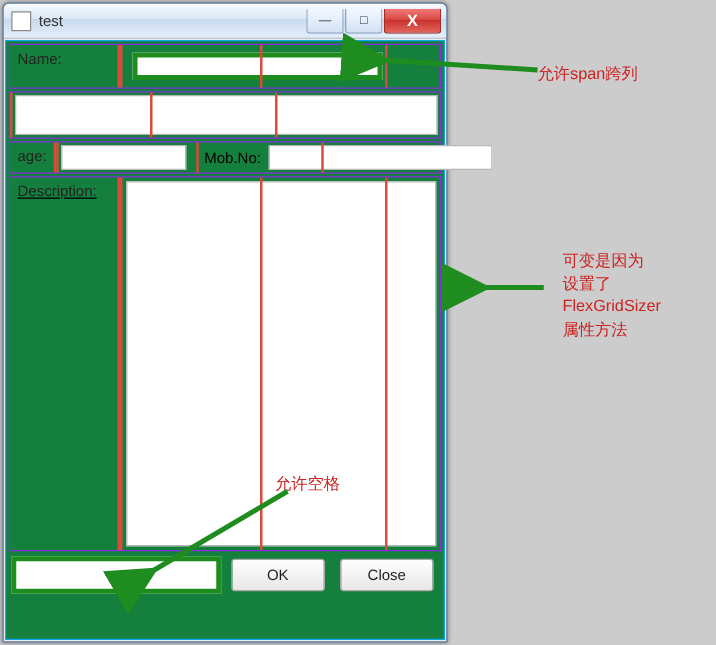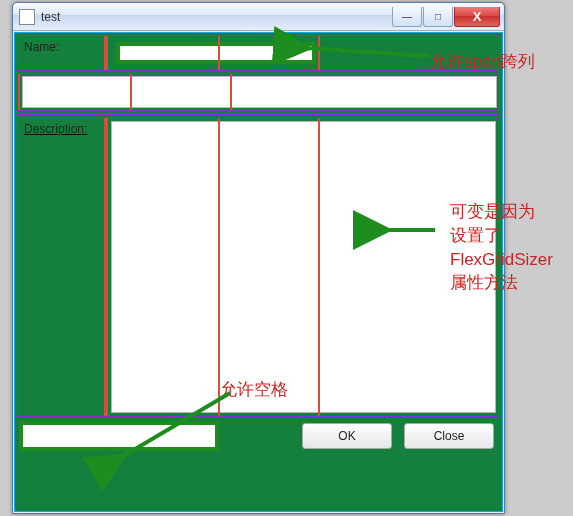--- a/index.html
+++ b/index.html
@@ -7,22 +7,22 @@
     font-family: "Segoe UI", Tahoma, sans-serif;
     font-size: 12px;
     background: #cccccc;
     width: 573px;
     height: 516px;
     position: relative;
     overflow: hidden;
   }
   .window {
     position: absolute;
-    left: 12px; top: 2px;
-    width: 493px; height: 512px;
+    left: 2px; top: 2px;
+    width: 356px; height: 512px;
     background: #ececec;
     border: 1px solid #5a7aa0;
     border-radius: 5px 5px 0 0;
     box-shadow: 0 0 4px rgba(0,0,0,.4);
     display: flex; flex-direction: column;
   }
   .titlebar {
     height: 28px;
     background: linear-gradient(#f8fbff,#dbe7f5 45%,#c8d9ee 46%,#e4eefb);
     border-bottom: 1px solid #9ab0c8;
@@ -120,21 +120,21 @@
   }
   .btn {
     width: 90px; height: 26px; margin: 4px 6px;
     background: linear-gradient(#fefefe,#e7e7e7);
     border: 1px solid #a8a8a8; border-radius: 3px;
     display: flex; align-items: center; justify-content: center;
     color: #222;
   }
   
   .annot {
-    position: absolute; color: #c22; font-size: 17px;
+    position: absolute; color: #c22; font-size: 13px;
     font-family: "Microsoft YaHei","SimSun",sans-serif;
     line-height: 1.4;
   }
   .annot.span-note { left: 430px; top: 50px; }
   .annot.flex-note { left: 450px; top: 200px; width: 140px; }
   .annot.blank-note { left: 220px; top: 378px; color:#c22;font-family:Liberation Serif, serif; }
   
   .arrow { position: absolute; pointer-events: none; }
   .arrow svg { overflow: visible; }
 </style>
@@ -161,20 +161,26 @@
       </div>
     </div>
 
     <div class="row">
       <div class="cell-field">
         <textarea class="addr" style=""></textarea>
       </div>
     </div>
 
     <div class="row age">
+      <div class="cell-label">age:</div>
+      <div class="cell-field">
+        <input class="age-input" value="" style="">
+        <span class="mob-label">Mob.No:</span>
+        <input class="mob-input" value="" style="">
+      </div>
     </div>
 
     <div class="row desc">
       <div class="cell-label">Description:</div>
       <div class="cell-field">
         <textarea class="desc" style=""></textarea>
       </div>
     </div>
 
     <div class="row buttons">

